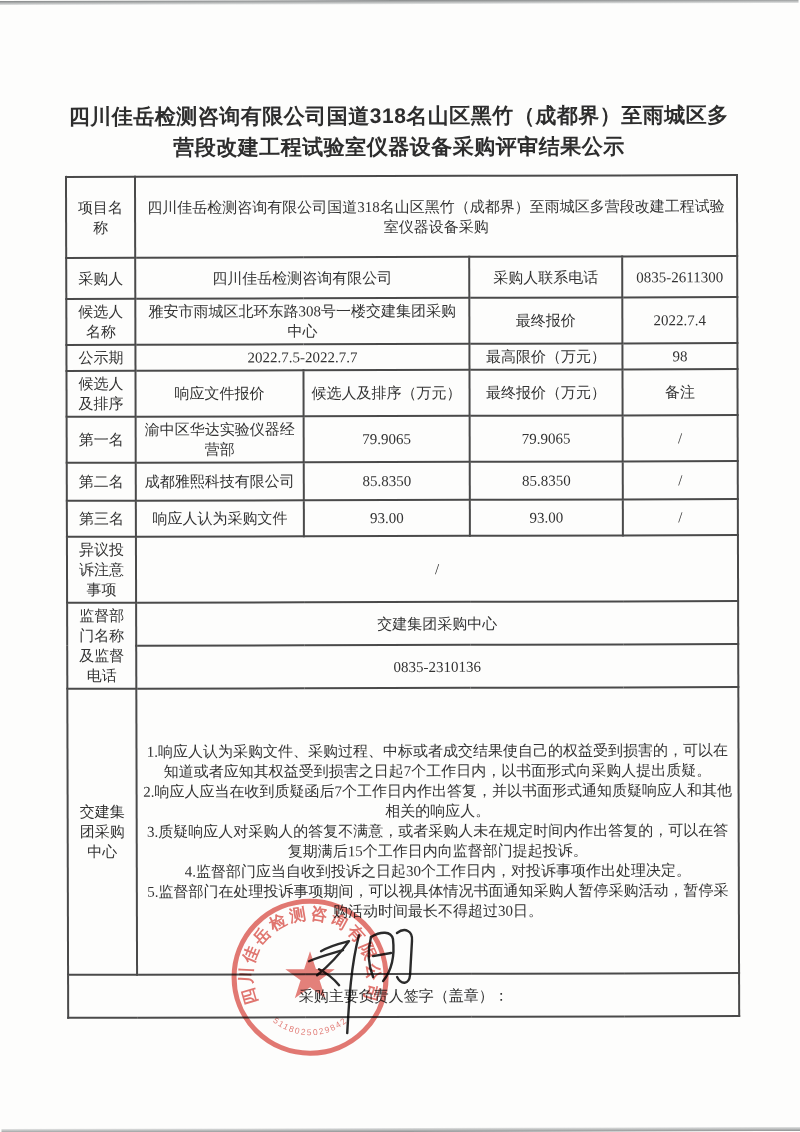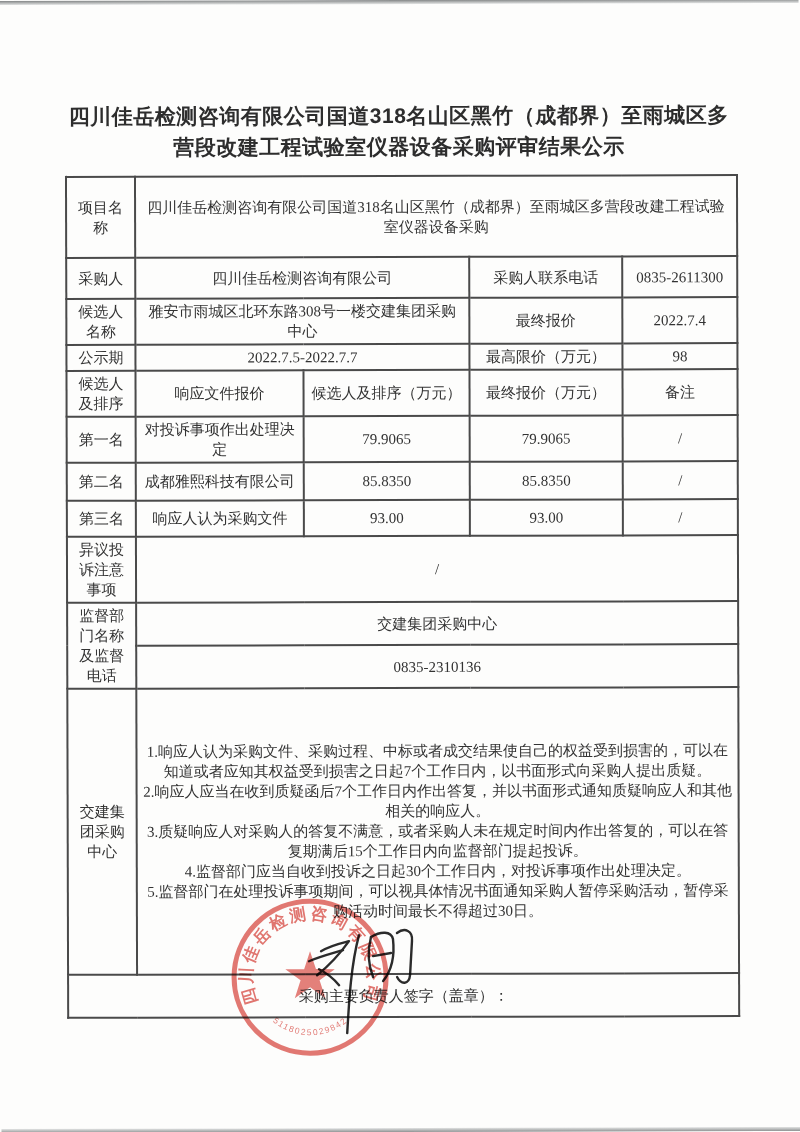--- a/index.html
+++ b/index.html
@@ -129,21 +129,21 @@
       </tr>
       <tr class="r-chead">
         <td>候选人及排序</td>
         <td>响应文件报价</td>
         <td>候选人及排序（万元）</td>
         <td>最终报价（万元）</td>
         <td>备注</td>
       </tr>
       <tr class="r-c1">
         <td>第一名</td>
-        <td>对投诉事项作出处理决定</td>
+        <td>渝中区华达实验仪器经营部</td>
         <td>79.9065</td>
         <td>79.9065</td>
         <td>/</td>
       </tr>
       <tr class="r-c2">
         <td>第二名</td>
         <td>成都雅熙科技有限公司</td>
         <td>85.8350</td>
         <td>85.8350</td>
         <td>/</td>

